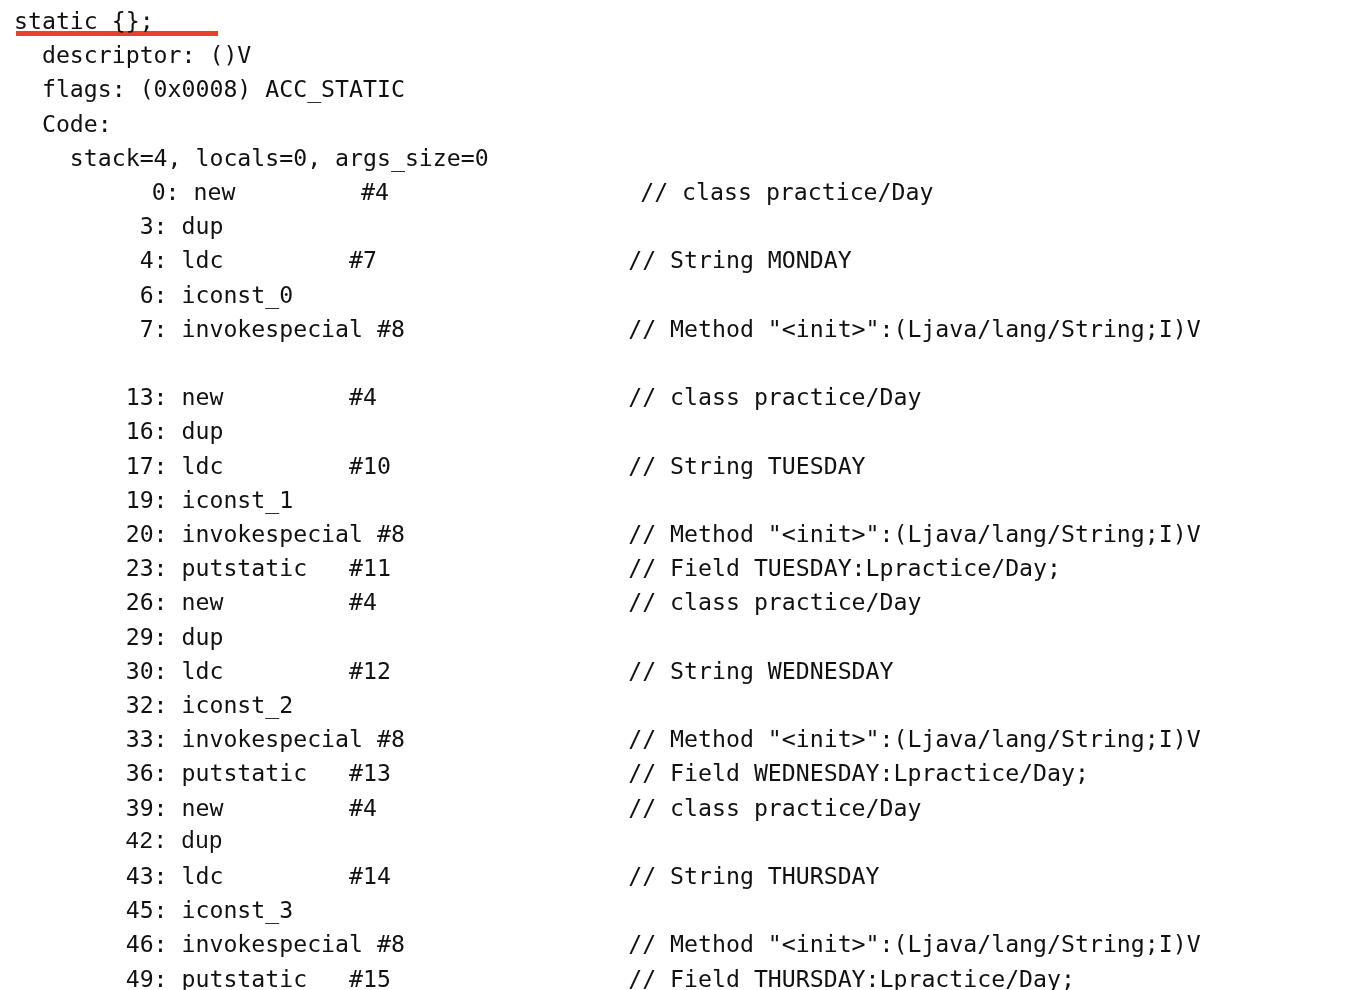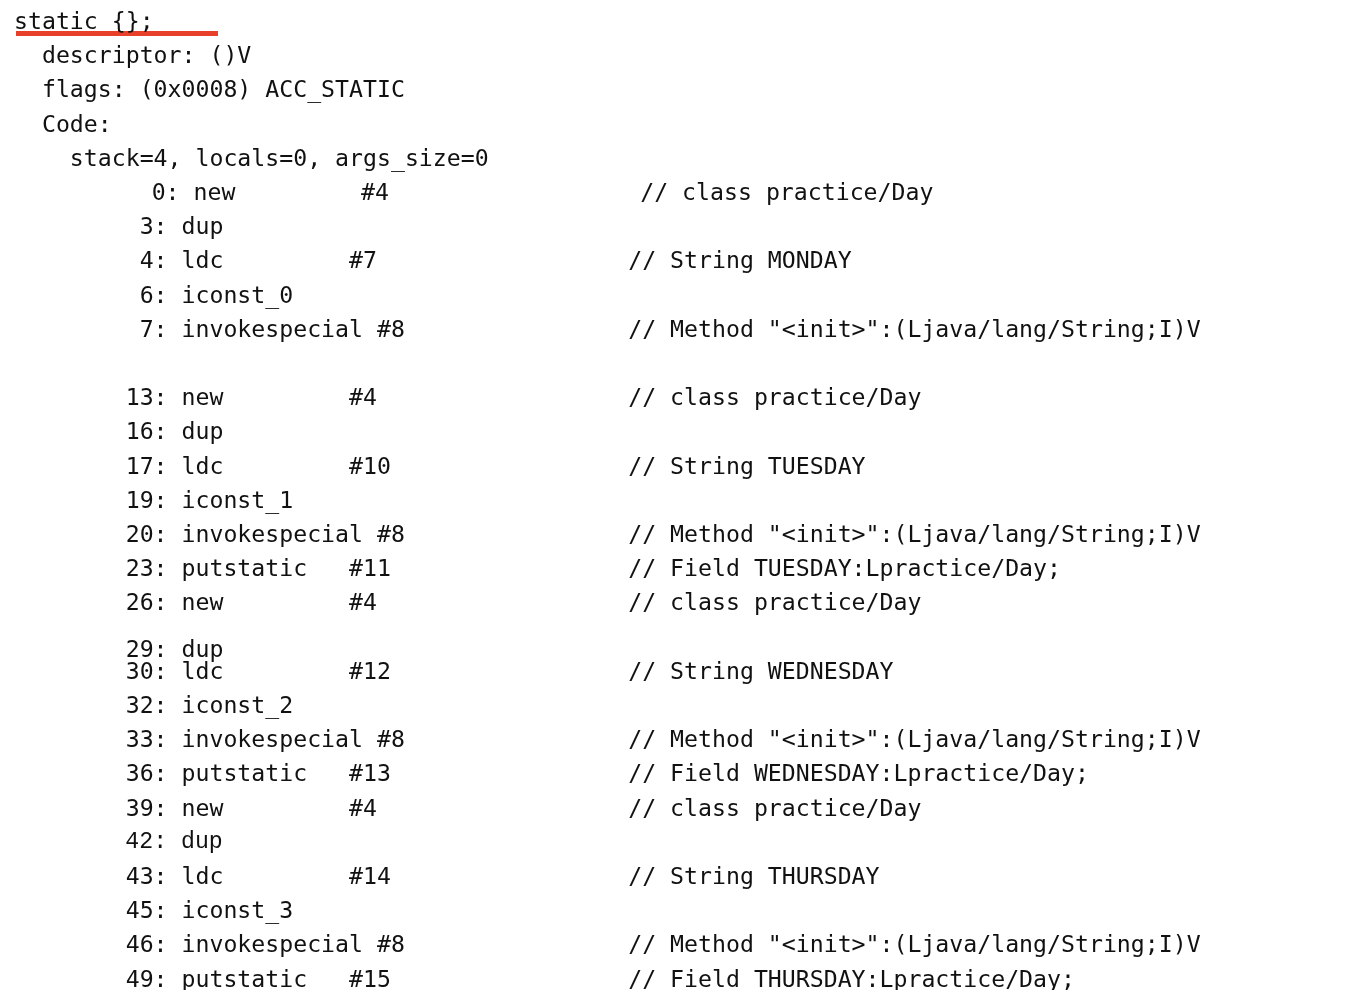--- a/index.html
+++ b/index.html
@@ -56,21 +56,21 @@
     <div class="code-line" style="top: 243.4px; left: 14px;">         4: ldc         #7                  // String MONDAY</div>
     <div class="code-line" style="top: 277.6px; left: 14px;">         6: iconst_0</div>
     <div class="code-line" style="top: 311.8px; left: 14px;">         7: invokespecial #8                // Method "&lt;init&gt;":(Ljava/lang/String;I)V</div>
     <div class="code-line" style="top: 380.2px; left: 14px;">        13: new         #4                  // class practice/Day</div>
     <div class="code-line" style="top: 414.4px; left: 14px;">        16: dup</div>
     <div class="code-line" style="top: 448.6px; left: 14px;">        17: ldc         #10                 // String TUESDAY</div>
     <div class="code-line" style="top: 482.8px; left: 14px;">        19: iconst_1</div>
     <div class="code-line" style="top: 517px; left: 14px;">        20: invokespecial #8                // Method "&lt;init&gt;":(Ljava/lang/String;I)V</div>
     <div class="code-line" style="top: 551.2px; left: 14px;">        23: putstatic   #11                 // Field TUESDAY:Lpractice/Day;</div>
     <div class="code-line" style="top: 585.4px; left: 14px;">        26: new         #4                  // class practice/Day</div>
-    <div class="code-line" style="top: 619.6px; left: 14px; margin-top: 12px;">        29: dup</div>
+    <div class="code-line" style="top: 619.6px; left: 14px;">        29: dup</div>
     <div class="code-line" style="top: 653.8px; left: 14px;">        30: ldc         #12                 // String WEDNESDAY</div>
     <div class="code-line" style="top: 688px; left: 14px;">        32: iconst_2</div>
     <div class="code-line" style="top: 722.2px; left: 14px;">        33: invokespecial #8                // Method "&lt;init&gt;":(Ljava/lang/String;I)V</div>
     <div class="code-line" style="top: 756.4px; left: 14px;">        36: putstatic   #13                 // Field WEDNESDAY:Lpractice/Day;</div>
     <div class="code-line" style="top: 790.6px; left: 14px;">        39: new         #4                  // class practice/Day</div>
     <div class="code-line" style="top: 824.8px; left: 14px; font-family: Liberation Mono, monospace;">        42: dup</div>
     <div class="code-line" style="top: 859px; left: 14px;">        43: ldc         #14                 // String THURSDAY</div>
     <div class="code-line" style="top: 893.2px; left: 14px;">        45: iconst_3</div>
     <div class="code-line" style="top: 927.4px; left: 14px; text-align: right;">        46: invokespecial #8                // Method "&lt;init&gt;":(Ljava/lang/String;I)V</div>
     <div class="code-line" style="top: 961.6px; left: 14px;">        49: putstatic   #15                 // Field THURSDAY:Lpractice/Day;</div>

